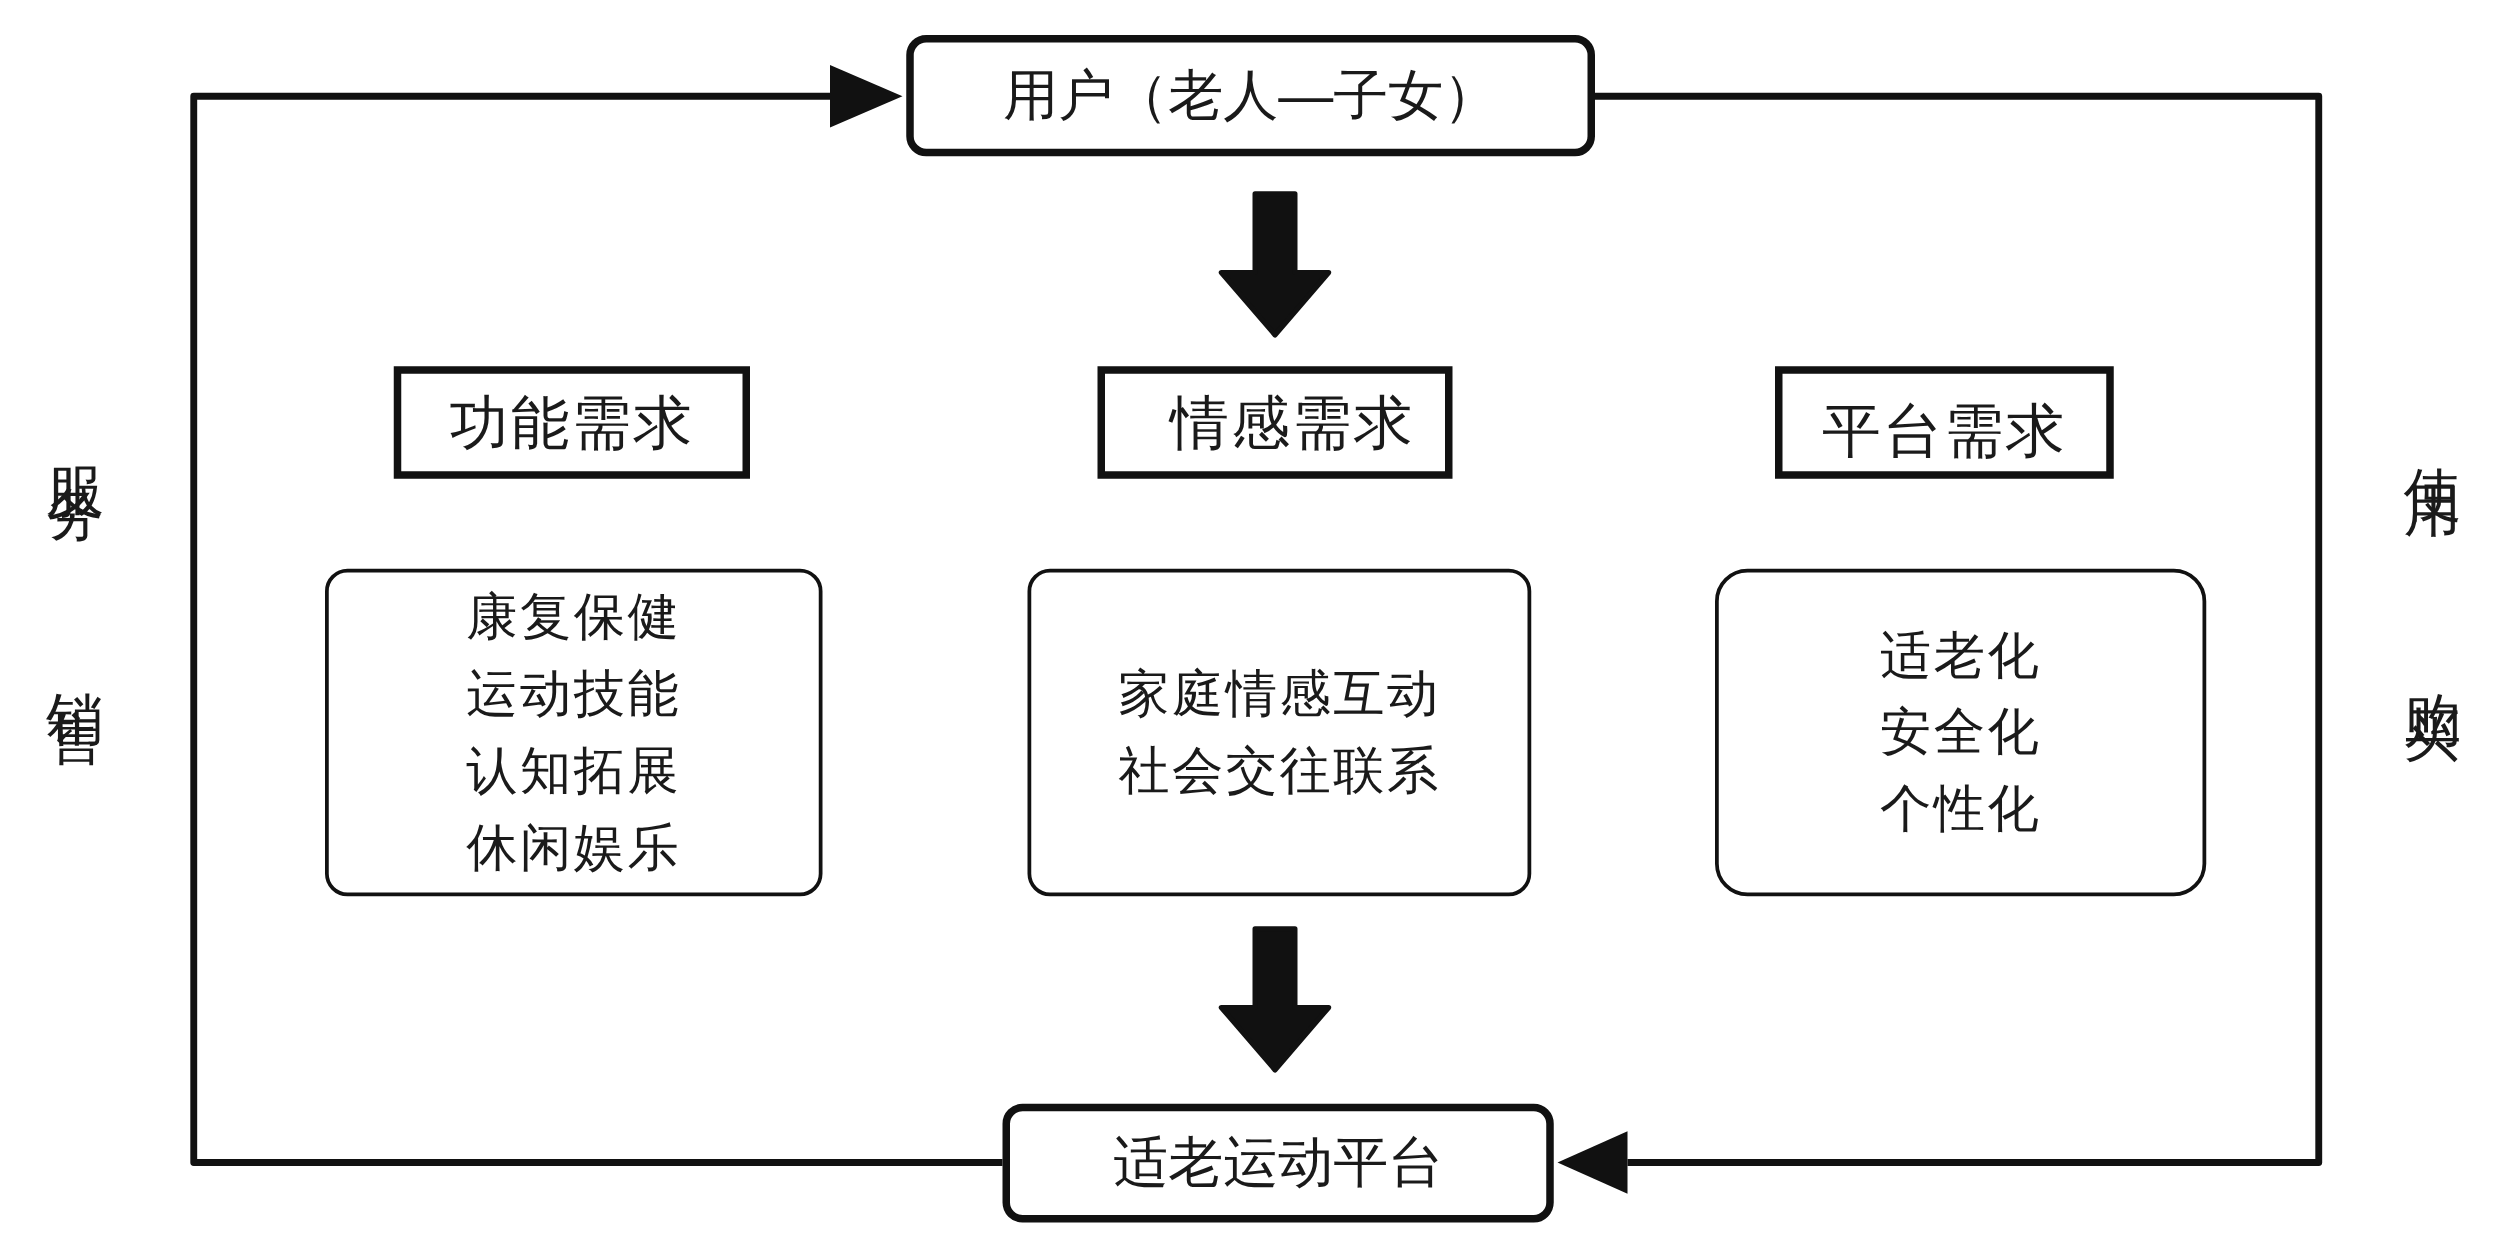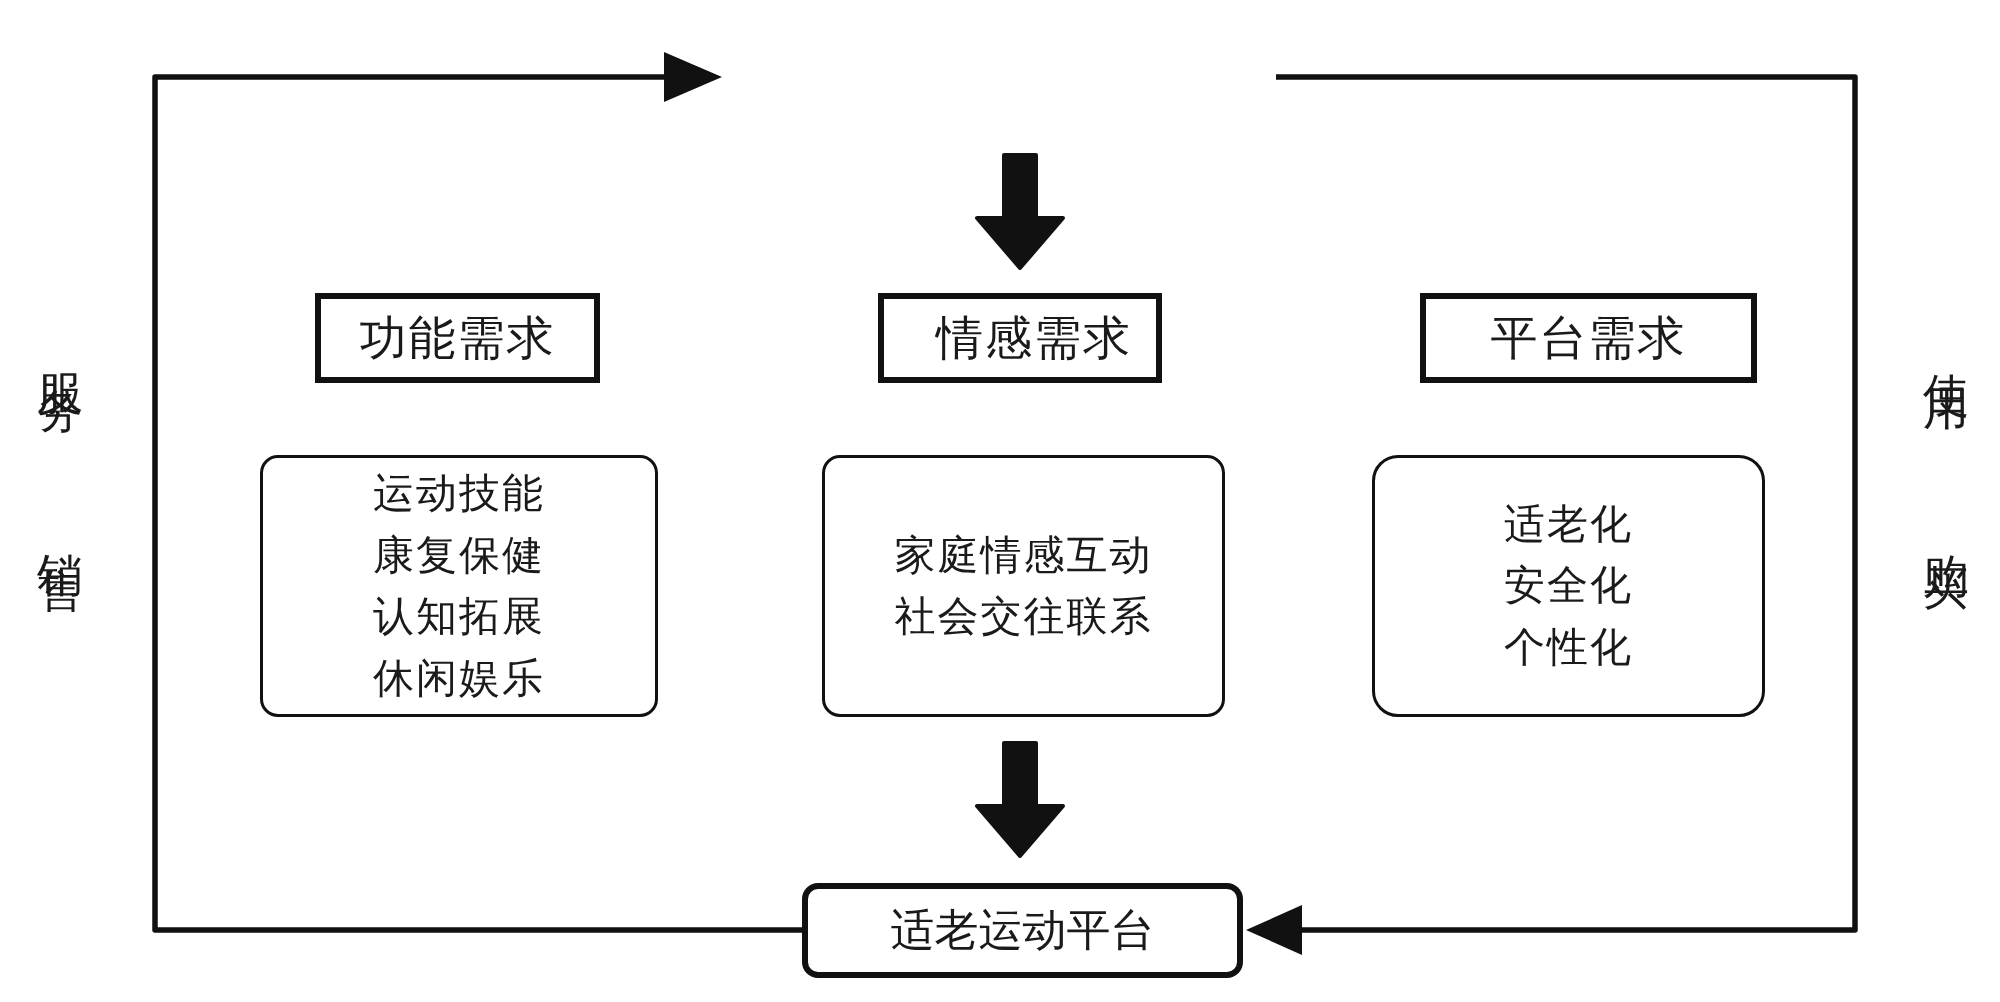--- a/index.html
+++ b/index.html
@@ -28,21 +28,21 @@
     box-sizing: border-box;
     text-align: center;
     white-space: nowrap;
   }
   .node--rounded { border-radius: 16px; }
   .node--user     { left: 725px;  top: 28px;  width: 551px; height: 97px;  font-size: 44px; }
   .node--platform { left: 802px;  top: 883px; width: 441px; height: 95px;  font-size: 44px; border-radius: 16px; }
   .node--header   { top: 293px; height: 90px; font-size: 47px; letter-spacing: 2px; }
   .header--1 { left: 315px;  width: 285px; }
   .header--2 { left: 878px;  width: 284px; padding-left: 28px; }
-  .header--3 { left: 1420px; width: 337px; }
+  .header--3 { left: 1420px; width: 271px; align-items: flex-end; }
   .node--content {
     top: 455px; height: 262px;
     border-width: 3px;
     border-radius: 18px;
     font-size: 41px;
     letter-spacing: 2px;
     display: flex;
     flex-direction: column;
     align-items: center;
     justify-content: center;
@@ -76,27 +76,30 @@
     <polygon points="664,52 664,102 722,77" fill="#111111"></polygon>
 
     <path d="M 1276 77 L 1855 77 L 1855 930 L 1302 930" fill="none" stroke="#111111" stroke-width="5.5" stroke-linejoin="round"></path>
     <polygon points="1302,905 1302,955 1246,930" fill="#111111"></polygon>
 
     <polygon points="1004,155 1036,155 1036,218 1063,218 1020,268 977,218 1004,218" fill="#111111" stroke="#111111" stroke-width="4" stroke-linejoin="round"></polygon>
 
     <polygon points="1004,743 1036,743 1036,806 1063,806 1020,856 977,806 1004,806" fill="#111111" stroke="#111111" stroke-width="4" stroke-linejoin="round"></polygon>
   </svg>
 
+  <div class="node node--rounded node--user">
+    <span>用户（老人—子女）</span>
+  </div>
 
   <div class="node node--header header--1">
     <span>功能需求</span>
   </div>
   <div class="node node--content content--1">
+    <div>康复保健</div>
     <div>运动技能</div>
-    <div>康复保健</div>
     <div>认知拓展</div>
     <div>休闲娱乐</div>
   </div>
 
   <div class="node node--header header--2">
     <span>情感需求</span>
   </div>
   <div class="node node--content content--2">
     <div>家庭情感互动</div>
     <div>社会交往联系</div>

